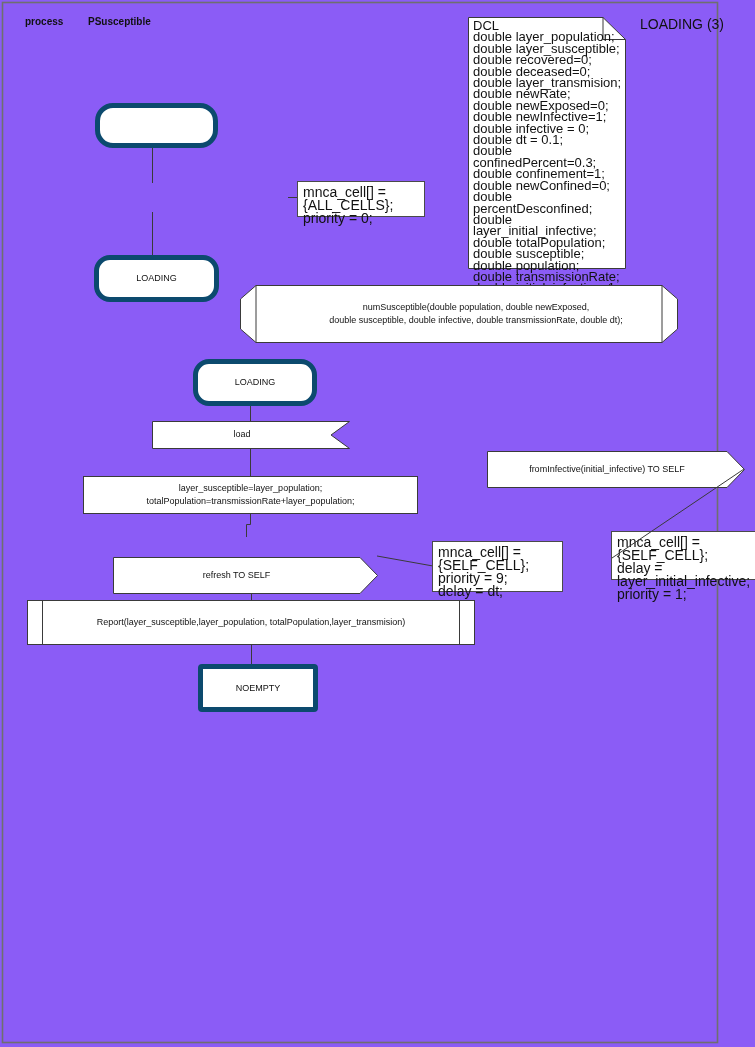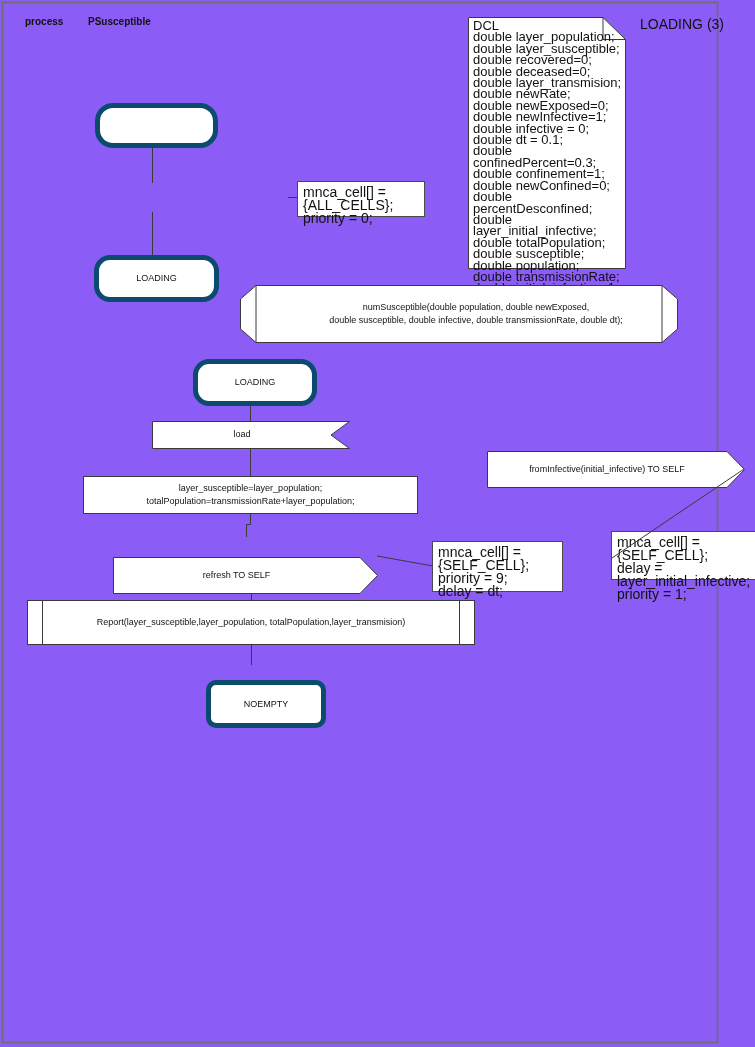--- a/index.html
+++ b/index.html
@@ -141,21 +141,21 @@
 
   <div class="sym" style="left:27px;top:600px;width:448px;height:45px;z-index:1;">
     <svg width="448" height="45" viewBox="0 0 448 45">
       <rect class="shape" x="0.5" y="0.5" width="447" height="44"></rect>
       <line x1="15.5" y1="0.5" x2="15.5" y2="44.5"></line>
       <line x1="432.5" y1="0.5" x2="432.5" y2="44.5"></line>
     </svg>
     <div class="lbl" style="left:16px;right:16px;">Report(layer_susceptible,layer_population, totalPopulation,layer_transmision)</div>
   </div>
 
-  <div class="sym pill" style="left:206px;top:664px;width:110px;height:38px;border-radius:10px;z-index:1;margin-top:16px;">
+  <div class="sym pill" style="left:198px;top:664px;width:110px;height:38px;border-radius:4px;z-index:1;">
     <div class="lbl">NOEMPTY</div>
   </div>
 
   <svg class="abs" style="left:0;top:0;z-index:2;pointer-events:none;" width="755" height="1047" viewBox="0 0 755 1047">
     <line x1="744" y1="469" x2="612" y2="558"></line>
   </svg>
 
 </div>
 
 </body></html>

